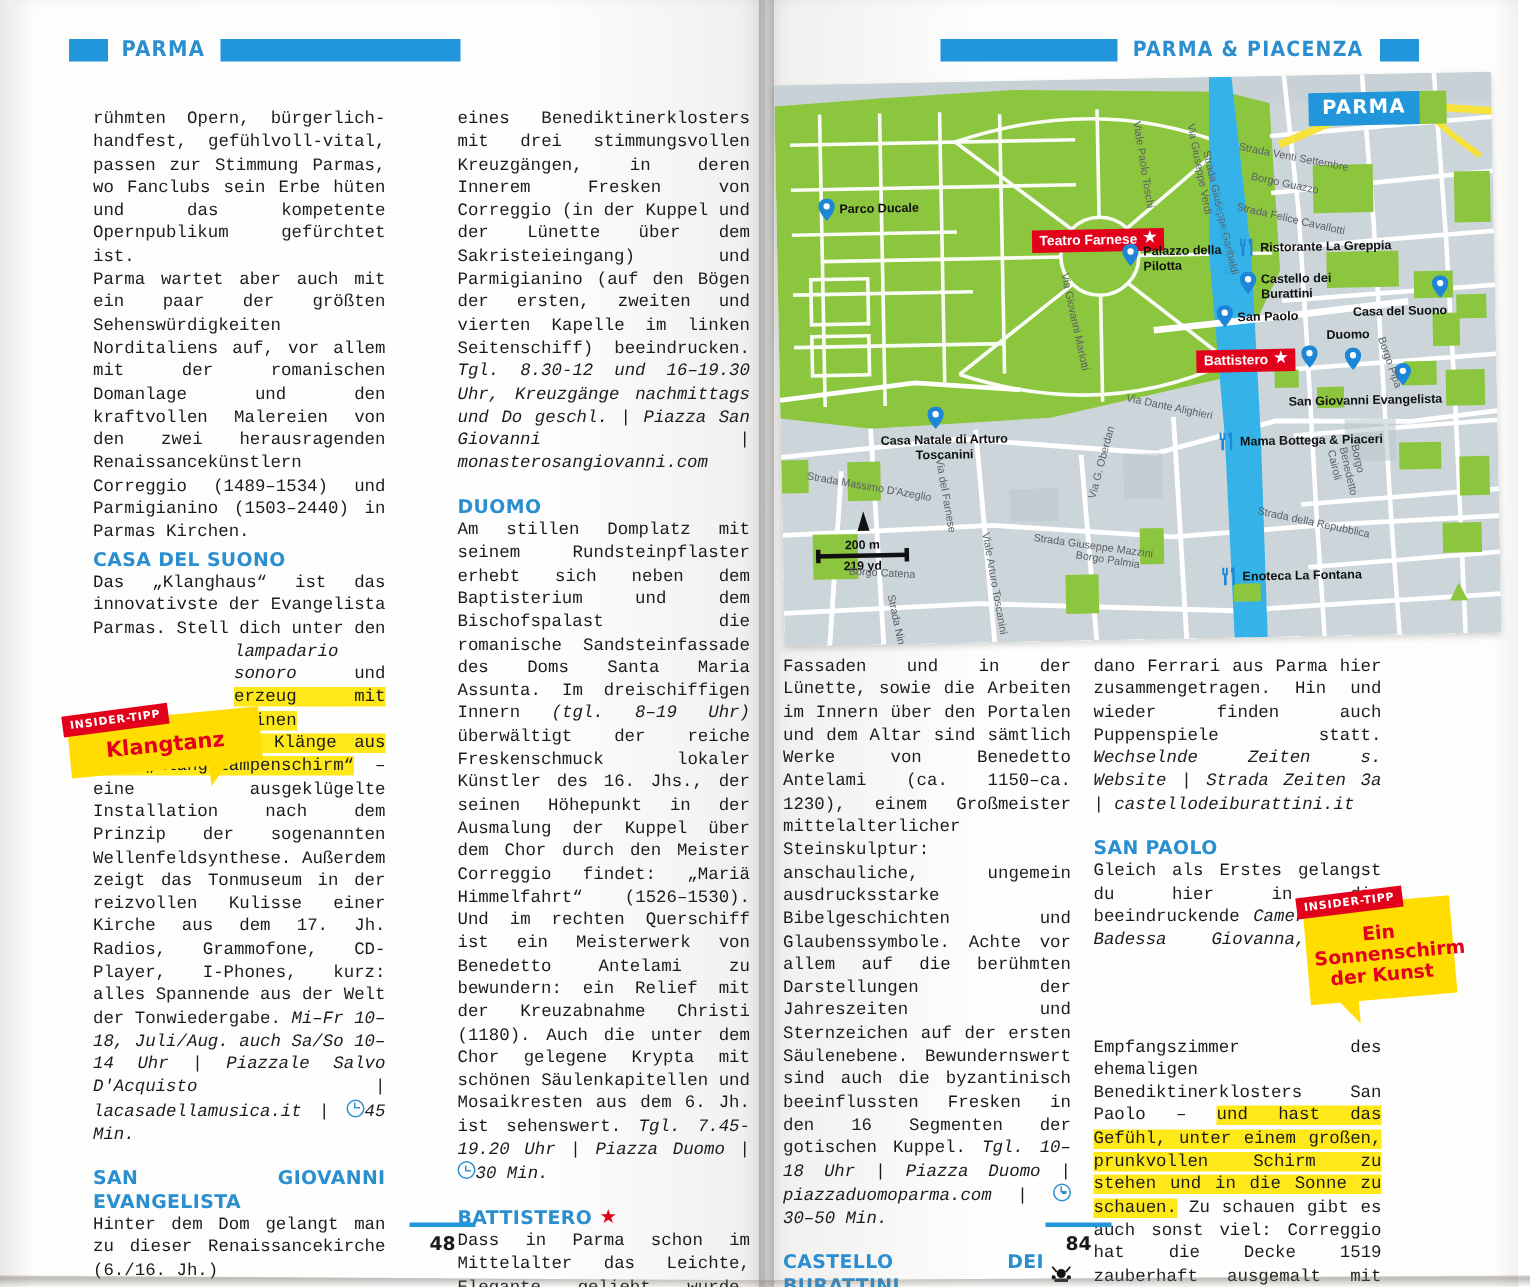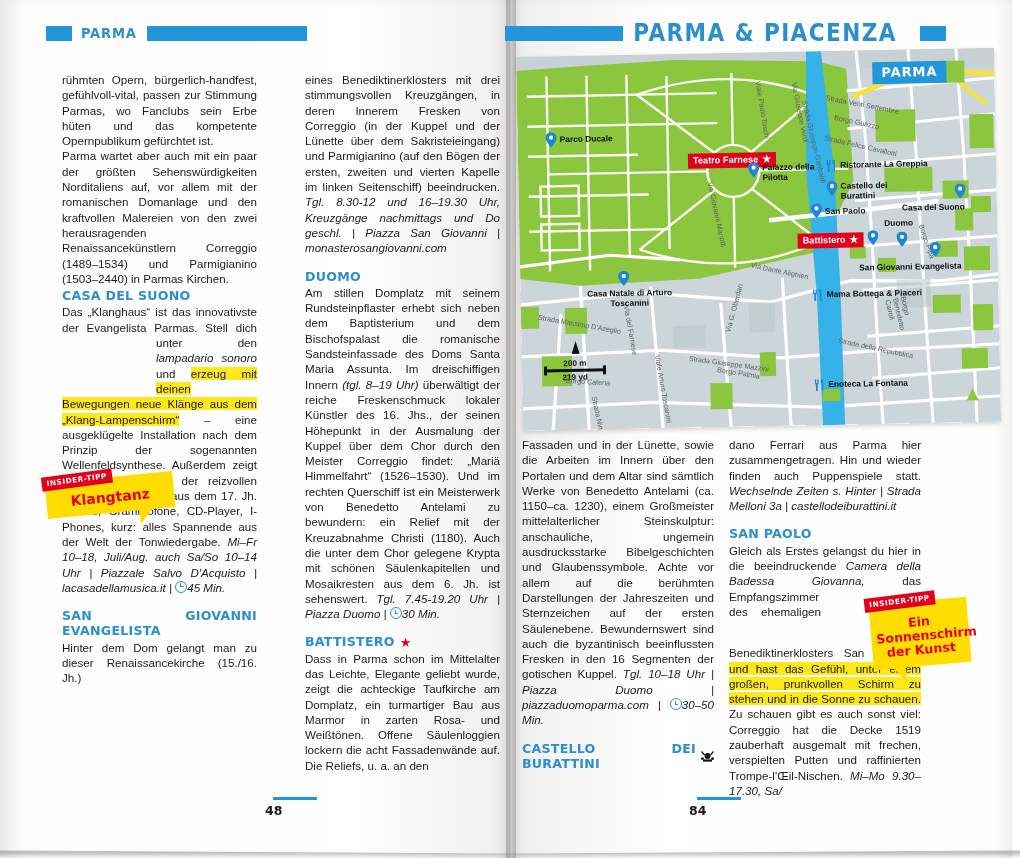--- a/index.html
+++ b/index.html
@@ -33,31 +33,31 @@
   .rh-bar{height:15px;background:#2196da;}
   .rh-bar.small{width:26px;}
   .rh-bar.longL{width:160px;margin-left:10px;}
   .rh-bar.longR{width:118px;margin-right:10px;}
   .rh-title{
     color:#2b8fcf;font-weight:bold;letter-spacing:.06em;
     font-family:"DejaVu Sans", sans-serif;
     font-stretch:condensed;
   }
   .rh-title.l{font-size:14.5px;margin-left:9px;}
-  .rh-title.r{font-size:24px;margin-right:23px;}
+  .rh-title.r{font-size:14px;margin-right:11px;}
 
   
   .col{position:absolute;font-family:"Liberation Sans", sans-serif;
        font-size:11.6px;line-height:15.3px;color:#1b1b1b;text-align:justify;
        -webkit-hyphens:none;hyphens:none;}
   .c1{left:62px;top:72px;width:195px;}
   .c2{left:305px;top:72px;width:195px;}
   .c3{left:522px;top:437px;width:192px;}
   .c4{left:729px;top:437px;width:192px;}
-  .col p{margin:0 0 0 0;}
+  .col p{margin:0 0 0 0;font-family:Liberation Mono, monospace;}
   .col .it{font-style:italic;}
   .hl{background:#ffe81a;box-decoration-break:clone;-webkit-box-decoration-break:clone;}
 
   
   .banner{background:#2196da;color:#fff;font-weight:bold;font-size:14px;
     letter-spacing:.05em;padding:4px 8px 5px 8px;margin:14px 0 7px 0;
     font-family:"DejaVu Sans", sans-serif;}
   
   .sub{color:#2b8fcf;font-weight:bold;font-size:12.6px;letter-spacing:.02em;
     margin:13px 0 1px 0;font-family:"DejaVu Sans", sans-serif;display:flex;align-items:center;gap:5px;}
@@ -83,21 +83,21 @@
   #tip1 .tiplabel{left:-3px;top:-7px;transform:rotate(-2deg);}
   #tip1 .tail{left:92px;bottom:-14px;border-left:14px solid #ffdd00;border-bottom:16px solid transparent;}
 
   
   #tip2{left:871px;top:601px;width:98px;transform:rotate(-5deg);}
   #tip2 .tipbody{font-size:12.6px;padding:14px 5px 9px 5px;}
   #tip2 .tiplabel{left:-4px;top:-8px;transform:rotate(-2deg);}
   #tip2 .tail{left:18px;bottom:-15px;border-right:14px solid #ffdd00;border-bottom:17px solid transparent;}
 
   
-  .pagenum{position:absolute;bottom:40px;text-align:left;width:60px;}
+  .pagenum{position:absolute;bottom:22px;text-align:center;width:60px;}
   .pagenum .rule{height:2.6px;background:#2196da;width:44px;margin:0 auto 3px auto;}
   .pagenum .num{font-family:"DejaVu Sans", sans-serif;font-weight:bold;font-size:12.5px;color:#1b1b1b;}
   .pn-left{left:265px;}
   .pn-right{left:689px;}
 
   
   .mapwrap{position:absolute;left:516px;top:57px;width:478px;height:374px;overflow:hidden;
     transform:rotate(-1.1deg);transform-origin:left top;
     box-shadow:0 2px 4px rgba(0,0,0,.16);}
   .mapsvg{display:block;}
@@ -156,21 +156,21 @@
     </div>
     <p>
       <span>Das „Klanghaus“ ist das innovativste der Evangelista Parmas. Stell dich</span>
       <span style="display:inline-block;width:94px;height:46px;float:left;shape-outside:inset(0);"></span>
       <span>unter den </span><span class="it">lampadario sonoro</span><span> und </span><span class="hl">erzeug mit deinen Bewegungen neue Klänge aus dem „Klang-Lampenschirm“</span><span> – eine ausgeklügelte Installation nach dem Prinzip der sogenannten Wellenfeldsynthese. Außerdem zeigt das Tonmuseum in der reizvollen Kulisse einer Kirche aus dem 17. Jh. Radios, Grammofone, CD-Player, I-Phones, kurz: alles Spannende aus der Welt der Tonwiedergabe. </span><span class="it">Mi–Fr 10–18, Juli/Aug. auch Sa/So 10–14 Uhr | Piazzale Salvo D'Acquisto | lacasadellamusica.it | </span><span class="clockicon"></span><span class="it">45 Min.</span>
     </p>
 
     <div class="sub">
       <span>SAN GIOVANNI EVANGELISTA</span>
     </div>
-    <p>Hinter dem Dom gelangt man zu dieser Renaissancekirche (15./16. Jh.)</p>
+    <p>Hinter dem Dom gelangt man zu dieser Renaissancekirche (6./16. Jh.)</p>
   </div>
 
   <div class="tip" id="tip1">
     <div class="tipbody">Klangtanz</div>
     <div class="tiplabel">INSIDER-TIPP</div>
     <div class="tail"></div>
   </div>
 
   <div class="col c2">
     <p><span>eines Benediktinerklosters mit drei stimmungsvollen Kreuzgängen, in deren Innerem Fresken von Correggio (in der Kuppel und der Lünette über dem Sakristeieingang) und Parmigianino (auf den Bögen der ersten, zweiten und vierten Kapelle im linken Seitenschiff) beeindrucken. </span><span class="it">Tgl. 8.30-12 und 16–19.30 Uhr, Kreuzgänge nachmittags und Do geschl. | Piazza San Giovanni | monasterosangiovanni.com</span></p>
@@ -417,21 +417,21 @@
             <path d="M0.5 0.5 L3.5 4 M12.5 0.5 L9.5 4" stroke="#111" stroke-width="1.2" fill="none"></path>
             <rect x="2" y="8.4" width="9" height="2.2" fill="#111"></rect>
             <circle cx="1.4" cy="7.6" r="1.4" fill="#111"></circle>
             <circle cx="11.6" cy="7.6" r="1.4" fill="#111"></circle>
           </svg>
       </span>
     </div>
   </div>
 
   <div class="col c4">
-    <p><span>dano Ferrari aus Parma hier zusammengetragen. Hin und wieder finden auch Puppenspiele statt. </span><span class="it">Wechselnde Zeiten s. Hinter | Strada Melloni 3a | castellodeiburattini.it</span></p>
+    <p><span>dano Ferrari aus Parma hier zusammengetragen. Hin und wieder finden auch Puppenspiele statt. </span><span class="it">Wechselnde Zeiten s. Website | Strada Zeiten 3a | castellodeiburattini.it</span></p>
 
     <div class="sub">
       <span>SAN PAOLO</span>
     </div>
     <p><span>Gleich als Erstes gelangst du hier in die beeindruckende </span><span class="it">Camera della Badessa Giovanna,</span><span style="display:inline-block;width:100px;height:56px;float:right;shape-outside:inset(0);"></span><span> das Empfangszimmer des ehemaligen Benediktinerklosters San Paolo – </span><span class="hl">und hast das Gefühl, unter einem großen, prunkvollen Schirm zu stehen und in die Sonne zu schauen.</span><span> Zu schauen gibt es auch sonst viel: Correggio hat die Decke 1519 zauberhaft ausgemalt mit frechen, verspielten Putten und raffinierten Trompe-l'Œil-Nischen. </span><span class="it">Mi–Mo 9.30–17.30, Sa/</span></p>
   </div>
 
   <div class="tip" id="tip2">
     <div class="tipbody">Ein Sonnenschirm der Kunst</div>
     <div class="tiplabel">INSIDER-TIPP</div>

